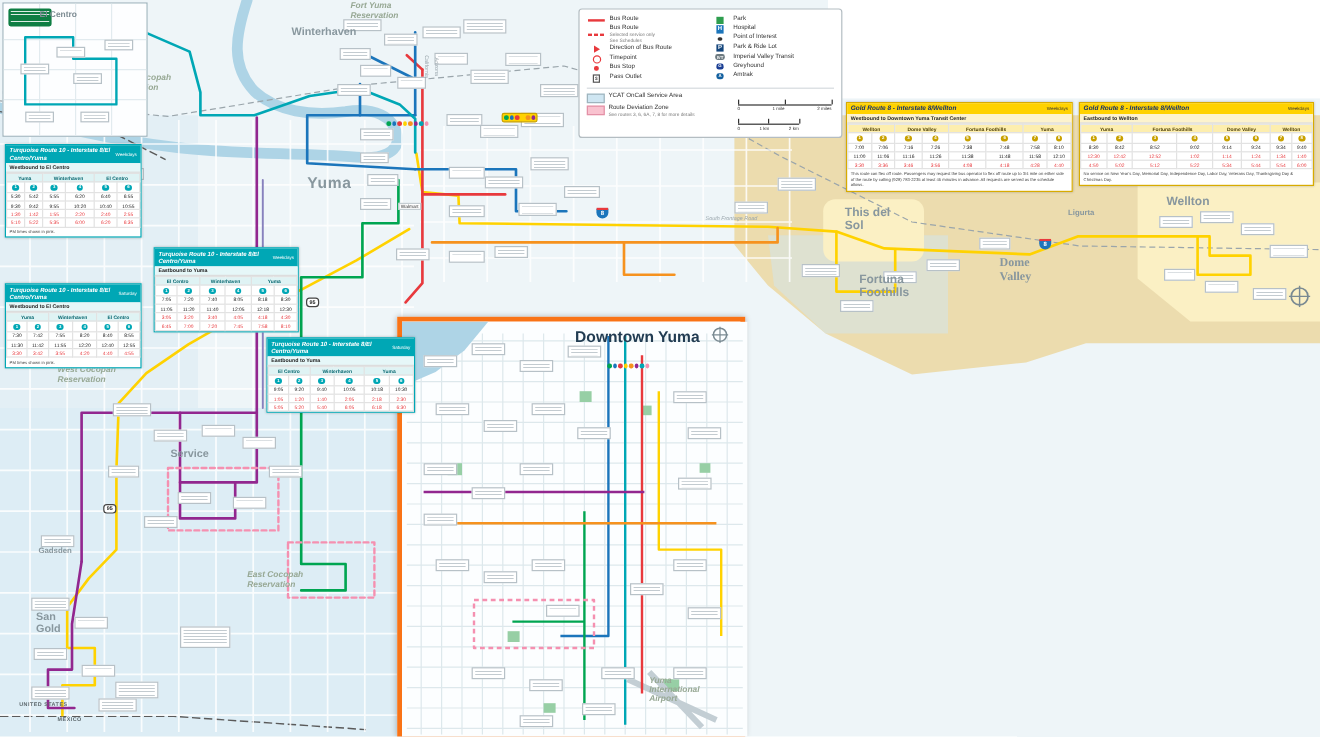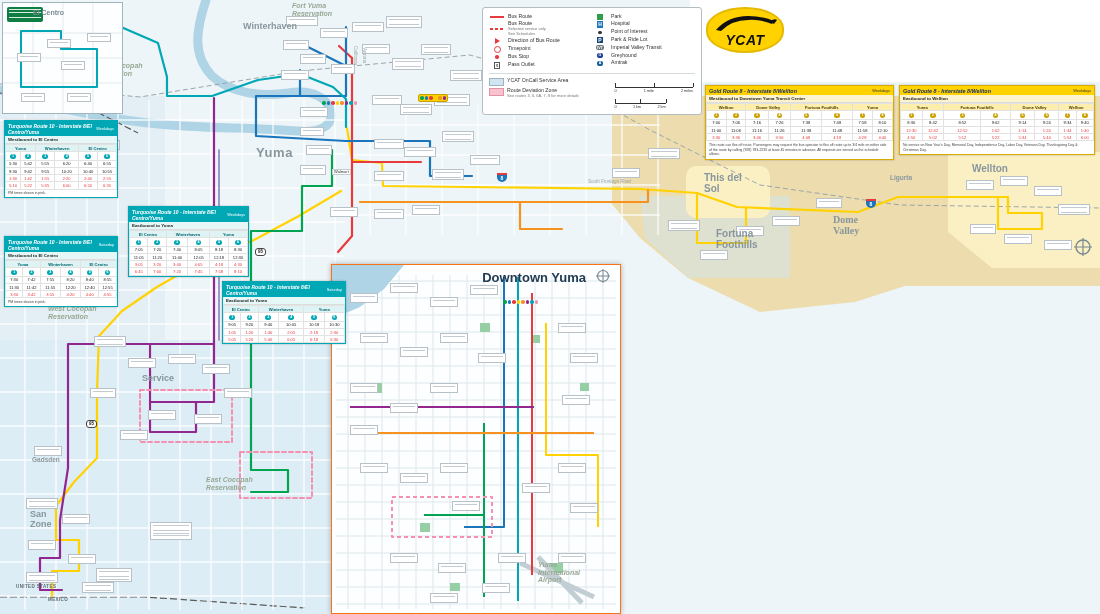--- a/index.html
+++ b/index.html
@@ -103,21 +103,21 @@
   .tp{display:inline-block;width:5.5px;height:5.5px;line-height:5.5px;border-radius:50%;color:#fff;font-size:3.6px;font-weight:bold;}
   .gold .tp{background:#c9a100;}
   .turq .tp{background:var(--c-teal);}
   tr.hl td{color:var(--c-red);}
   .sched-note{padding:1.5px 3px;font-size:3.5px;color:#444;line-height:1.35;}
 
   
   .inset{position:absolute;background:#fcfeff;box-sizing:border-box;z-index:9;}
   #elcentro{left:2px;top:2px;width:121px;height:112px;border:1px solid #9fb4bd;}
   #elcentro-title{position:absolute;left:30px;top:6px;font-size:7px;font-weight:bold;color:#7d8c93;z-index:6;}
-  #downtown{left:331px;top:264px;width:290px;height:350px;border:1px solid #f97316;box-shadow:0 0 5px rgba(0,0,0,.3);}
+  #downtown{left:331px;top:264px;width:290px;height:350px;border:4px solid #f97316;box-shadow:0 0 5px rgba(0,0,0,.3);}
   #downtown-title{position:absolute;right:34px;top:5px;font-size:13px;font-weight:bold;color:#223c52;z-index:6;}
   .compass{position:absolute;z-index:8;}
 </style>
 </head>
 <body>
 
 <div id="stage">
 
   <svg id="base" width="1100" height="614" viewBox="0 0 1100 614">
     <rect x="0" y="0" width="1100" height="614" fill="#eef5f8"></rect>
@@ -198,26 +198,20 @@
       <path style="stroke:var(--c-pink)" stroke-width="2" stroke-dasharray="4,3" d="M240,452 h72 v46 h-72 z"></path>
     </g>
   </svg>
 
   <svg class="compass" style="left:1074px;top:238px" width="18" height="18">
     <circle cx="9" cy="9" r="7" fill="none" stroke="#7a8a92" stroke-width="1.4"></circle>
     <path d="M9,0 V18 M0,9 H18" stroke="#7a8a92" stroke-width="1.2"></path>
   </svg>
 
   <div id="hdr">
-    <div id="logo">
-      <svg width="64" height="22" viewBox="0 0 64 22">
-        <path d="M2,18 Q14,4 34,4 Q48,4 60,9 L58,12 Q46,7 34,8 Q18,8 7,19 Z M56,9 q5,-3 7,-1 l-3,4 Z" fill="#111"></path>
-      </svg>
-      <div id="logo-text">YCAT</div>
-    </div>
   </div>
 
   <div id="legend">
     <div id="legend-cols">
       <div class="lg-col" id="lg-left">
           <div class="lg-item">
             <span class="lg-icon">
               <span class="ic-line"></span>
             </span>
             <span class="lg-label">Bus Route</span>
@@ -513,21 +507,21 @@
 Valley</span>
       <span class="lbl citysm" style="left: 890px; top: 174px;">Ligurta</span>
       <span class="lbl city-md" style="left: 972px; top: 164px;">Wellton</span>
       <span class="lbl resv" style="left: 48px; top: 305px;">West Cocopah
 Reservation</span>
       <span class="lbl city" style="left: 142px; top: 374px;">Service</span>
       <span class="lbl resv" style="left: 206px; top: 476px;">East Cocopah
 Reservation</span>
       <span class="lbl citysm" style="left: 32px; top: 456px;">Gadsden</span>
       <span class="lbl city" style="left: 30px; top: 510px;">San
-Zone</span>
+Gold</span>
       <span class="lbl border-lbl" style="left: 2px; top: 76px;">UNITED STATES</span>
       <span class="lbl border-lbl" style="left: 2px; top: 84px;">MEXICO</span>
       <span class="lbl border-lbl" style="left: 16px; top: 585px;">UNITED STATES</span>
       <span class="lbl border-lbl" style="left: 48px; top: 598px;">MEXICO</span>
       <span class="lbl road" style="left: 588px; top: 180px;">South Frontage Road</span>
       <span class="lbl vert" style="left: 352px; top: 46px;">California</span>
       <span class="lbl vert" style="left: 361px; top: 48px;">Arizona</span>
       <span class="lbl poi-lbl" style="left: 332px; top: 169px;">Walmart</span>
     </div>
   <div id="tables">

